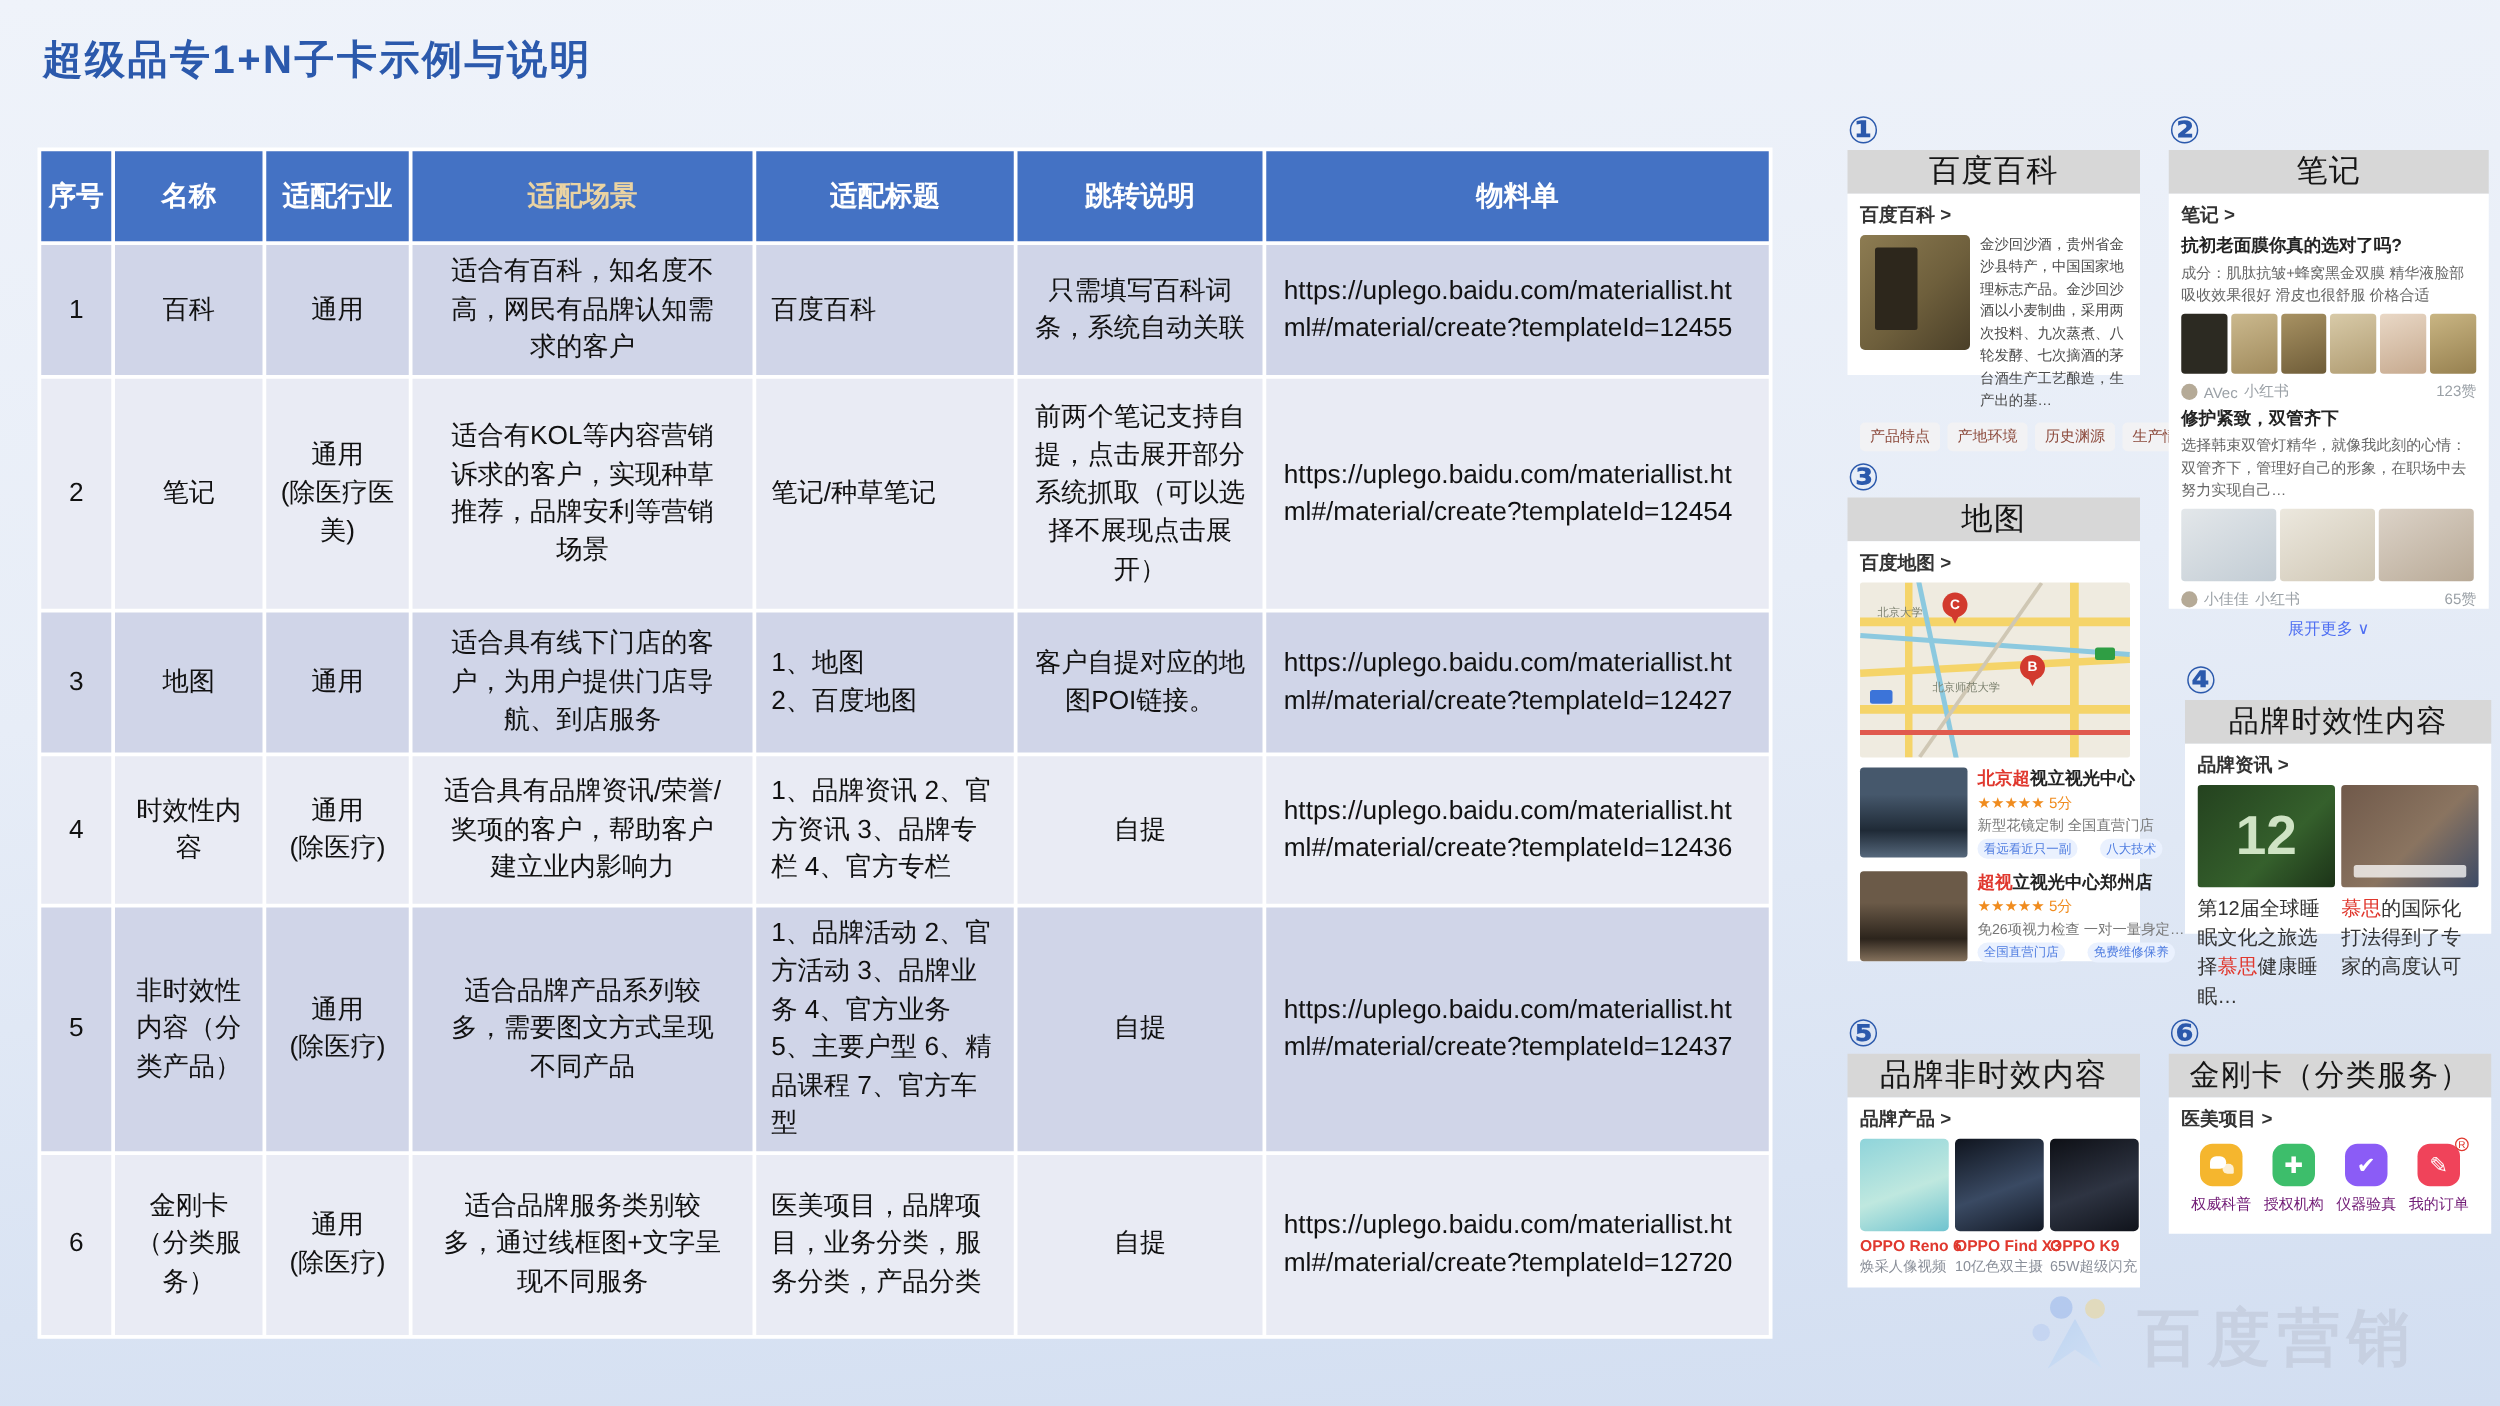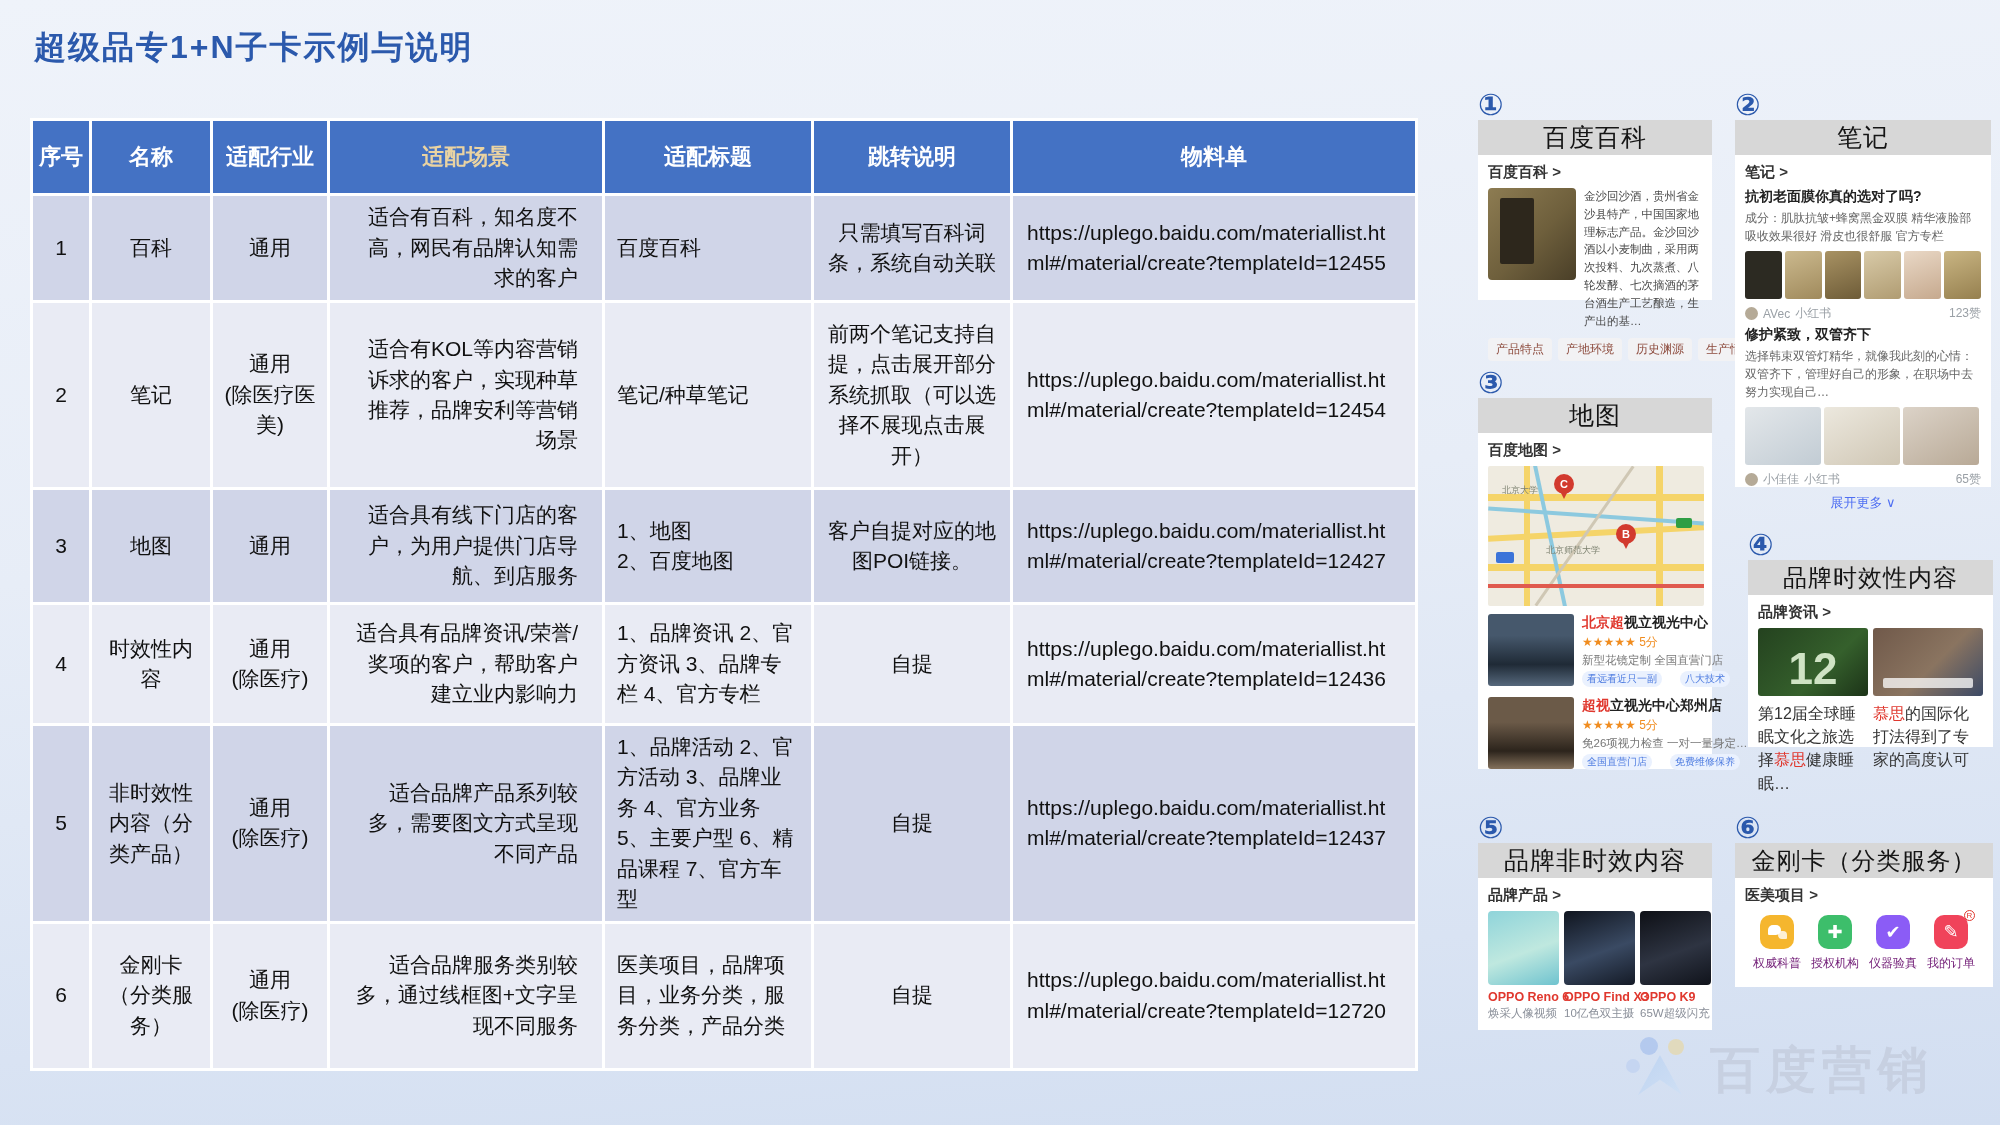--- a/index.html
+++ b/index.html
@@ -19,21 +19,21 @@
   thead th { background:#4472C4; color:#FFFFFF; font-size:22px; font-weight:700; height:72px;
     text-align:center; vertical-align:middle; line-height:1.25; }
   thead th.gold { color:#EAD3A2; }
   tbody td { font-size:21px; color:#111; vertical-align:middle; text-align:center;
     line-height:1.45; white-space:pre-line; word-break:break-word; padding:6px 8px; }
   tbody tr:nth-child(odd) td { background:#D0D5E8; }
   tbody tr:nth-child(even) td { background:#E9EBF4; }
   tbody tr:nth-child(1){height:104px} tbody tr:nth-child(2){height:184px}
   tbody tr:nth-child(3){height:112px} tbody tr:nth-child(4){height:118px}
   tbody tr:nth-child(5){height:180px} tbody tr:nth-child(6){height:144px}
-  tbody td:nth-child(4){text-align:right; padding:6px 24px;}
+  tbody td:nth-child(4){text-align:center; padding:6px 24px;}
   tbody td:nth-child(5){text-align:left; padding:6px 12px;}
   tbody td:nth-child(7){text-align:left; padding:6px 14px; word-break:break-all;}
 
   
   .panel { position:absolute; }
   .pnum { position:absolute; top:0; left:0; font-size:30px; color:#2B59AC; font-weight:700;
     line-height:1; z-index:3; }
   .pbar { margin-top:30px; height:35px; background:#D7D7D7; color:#151515; font-size:25px;
     font-weight:500; text-align:center; line-height:35px; letter-spacing:1px; }
   .pcard { background:#FFFFFF; padding:8px 10px; }
@@ -81,21 +81,21 @@
   .store-name { font-size:14px; font-weight:700; color:#222; }
   .red { color:#E0382E; }
   .stars { font-size:12px; color:#F08C1F; margin:2px 0; }
   .store-desc { font-size:11.5px; color:#777; white-space:nowrap; overflow:hidden; }
   .store-tags { display:flex; gap:18px; margin-top:3px; }
   .blue-pill { background:#EAF1FE; color:#4E7CE0; font-size:10px; padding:1px 5px; border-radius:8px;
     white-space:nowrap; }
 
   
   .p4-imgs { display:flex; gap:5px; overflow:hidden; }
-  .p4-img { width:110px; height:68px; flex:none; border-radius:3px; position:relative; }
+  .p4-img { width:110px; height:82px; flex:none; border-radius:3px; position:relative; }
   .v1 { background:linear-gradient(135deg,#24421f,#35602c 60%,#1c3318); color:#cfe3c4;
     font-size:44px; font-weight:700; text-align:center; line-height:82px; }
   .v2 { background:linear-gradient(135deg,#70594a,#8a7460 55%,#3c4a66); }
   .v2::after { content:""; position:absolute; left:10px; bottom:8px; right:10px; height:10px;
     background:rgba(255,255,255,.75); border-radius:2px; }
   .p4-caps { display:flex; gap:5px; margin-top:6px; }
   .p4-cap { width:110px; font-size:16px; line-height:1.45; color:#333; }
 
   
   .prod-row { display:flex; gap:5px; }
@@ -243,21 +243,21 @@
   </div>
 </div>
 
 <div class="panel" style="left:1735px; top:90px; width:256px;">
   <span class="pnum">②</span>
   <div class="pbar">笔记</div>
   <div class="pcard" style="height:332px;">
     <div class="plink">笔记 &gt;</div>
     <div>
       <div class="note-title">抗初老面膜你真的选对了吗?</div>
-      <div class="note-body">成分：肌肽抗皱+蜂窝黑金双膜 精华液脸部吸收效果很好 滑皮也很舒服 官方专栏</div>
+      <div class="note-body">成分：肌肽抗皱+蜂窝黑金双膜 精华液脸部吸收效果很好 滑皮也很舒服 价格合适</div>
       <div class="thumb-row">
         <div class="th-s" style="background:#2c2a22"></div>
         <div class="th-s" style="background:linear-gradient(160deg,#cbb98e,#a08a5c)"></div>
         <div class="th-s" style="background:linear-gradient(160deg,#a89263,#6e5c38)"></div>
         <div class="th-s" style="background:linear-gradient(160deg,#d8caa8,#b09c72)"></div>
         <div class="th-s" style="background:linear-gradient(160deg,#e9d8c6,#c6a98e)"></div>
         <div class="th-s" style="background:linear-gradient(160deg,#c9b583,#96804f)"></div>
       </div>
       <div class="note-foot">
         <span class="avatar-dot"></span>

